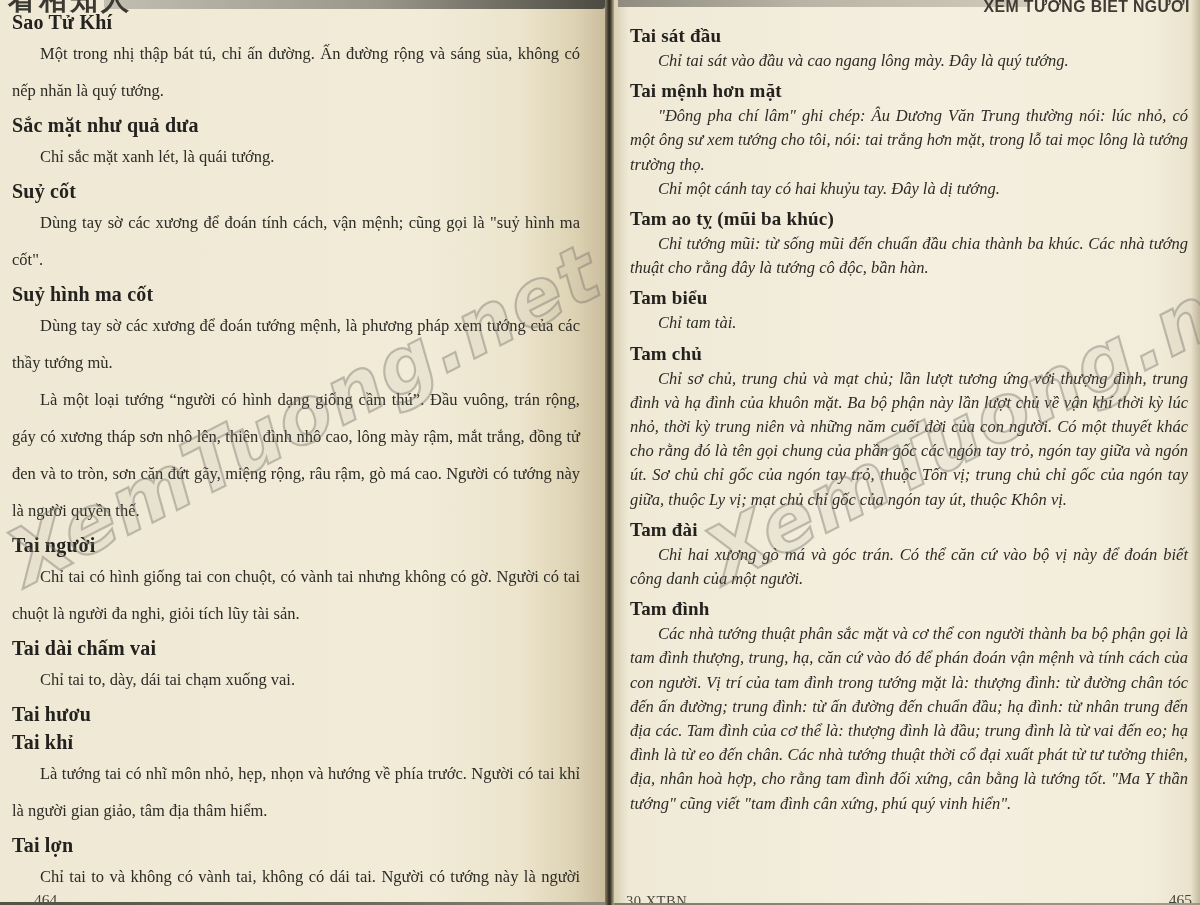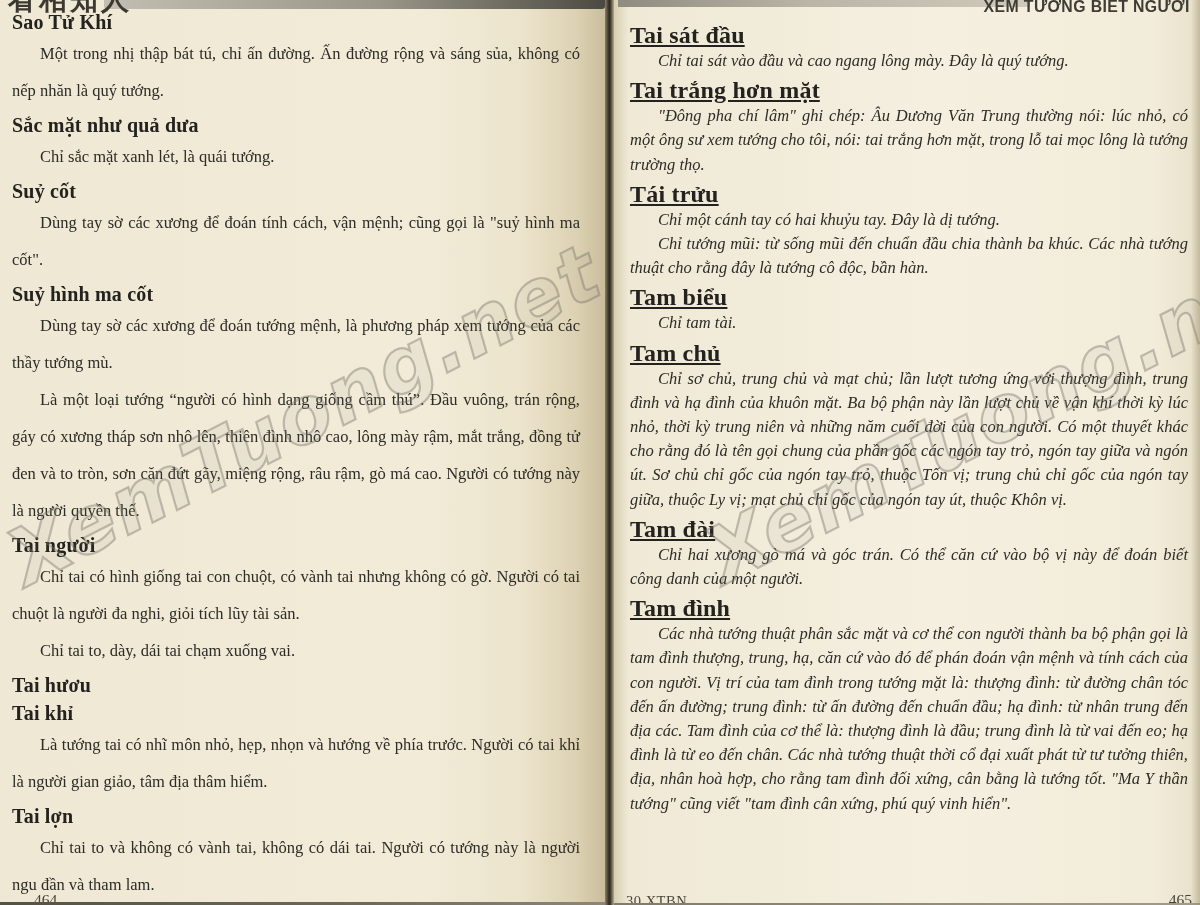--- a/index.html
+++ b/index.html
@@ -71,21 +71,21 @@
   .content-right{left:16px;top:18px;width:558px;}
   .entry-h{
     font-size:20px;font-weight:bold;color:#24221f;
     line-height:24px;margin:4px 0 1px 0;letter-spacing:.2px;
   }
   .entry-p{
     font-size:16.5px;color:#2d2b26;text-align:justify;
     text-indent:28px;margin:0;
   }
   .content-left .entry-p{line-height:37px;}
-  .content-right .entry-h{font-size:24px;line-height:23px;margin:6px 0 2px 0;text-decoration:underline;}
+  .content-right .entry-h{font-size:19px;line-height:23px;margin:6px 0 2px 0;}
   .content-right .entry-p{line-height:24.2px;font-style:italic;}
 
   
   .page-num-left{
     position:absolute;left:34px;bottom:-4px;font-size:15.5px;color:#45423a;
   }
   .sig{
     position:absolute;left:12px;bottom:-5px;font-size:14.5px;color:#4a463d;letter-spacing:.5px;
   }
   .page-num-right{
@@ -138,20 +138,21 @@
   <section class="entry">
     <p class="entry-p">Là một loại tướng “người có hình dạng giống cầm thú”. Đầu vuông, trán rộng, gáy có xương tháp sơn nhô lên, thiên đình nhô cao, lông mày rậm, mắt trắng, đồng tử đen và to tròn, sơn căn đứt gãy, miệng rộng, râu rậm, gò má cao. Người có tướng này là người quyền thế.</p>
   </section>
 
   <section class="entry">
     <h3 class="entry-h">Tai người</h3>
     <p class="entry-p">Chỉ tai có hình giống tai con chuột, có vành tai nhưng không có gờ. Người có tai chuột là người đa nghi, giỏi tích lũy tài sản.</p>
   </section>
 
   <section class="entry">
+    <h3 class="entry-h">Tai dài chấm vai</h3>
     <p class="entry-p">Chỉ tai to, dày, dái tai chạm xuống vai.</p>
   </section>
 
   <section class="entry">
     <h3 class="entry-h">Tai hươu</h3>
   </section>
 
   <section class="entry">
     <h3 class="entry-h">Tai khỉ</h3>
     <p class="entry-p">Là tướng tai có nhĩ môn nhỏ, hẹp, nhọn và hướng về phía trước. Người có tai khỉ là người gian giảo, tâm địa thâm hiểm.</p>
@@ -172,30 +173,30 @@
   <div class="page page-right">
     <div class="topbar-right"></div>
     <div class="running-head">XEM TƯỚNG BIẾT NGƯỜI</div>
     <div class="content content-right" id="right-entries">
   <section class="entry">
     <h3 class="entry-h">Tai sát đầu</h3>
     <p class="entry-p">Chỉ tai sát vào đầu và cao ngang lông mày. Đây là quý tướng.</p>
   </section>
 
   <section class="entry">
-    <h3 class="entry-h">Tai trắng hơn mặt</h3>
+    <h3 class="entry-h">Tai mệnh hơn mặt</h3>
     <p class="entry-p">"Đông pha chí lâm" ghi chép: Âu Dương Văn Trung thường nói: lúc nhỏ, có một ông sư xem tướng cho tôi, nói: tai trắng hơn mặt, trong lỗ tai mọc lông là tướng trường thọ.</p>
   </section>
 
   <section class="entry">
-    <h3 class="entry-h">Tái trửu</h3>
     <p class="entry-p">Chỉ một cánh tay có hai khuỷu tay. Đây là dị tướng.</p>
   </section>
 
   <section class="entry">
+    <h3 class="entry-h">Tam ao tỵ (mũi ba khúc)</h3>
     <p class="entry-p">Chỉ tướng mũi: từ sống mũi đến chuẩn đầu chia thành ba khúc. Các nhà tướng thuật cho rằng đây là tướng cô độc, bần hàn.</p>
   </section>
 
   <section class="entry">
     <h3 class="entry-h">Tam biểu</h3>
     <p class="entry-p">Chỉ tam tài.</p>
   </section>
 
   <section class="entry">
     <h3 class="entry-h">Tam chủ</h3>

